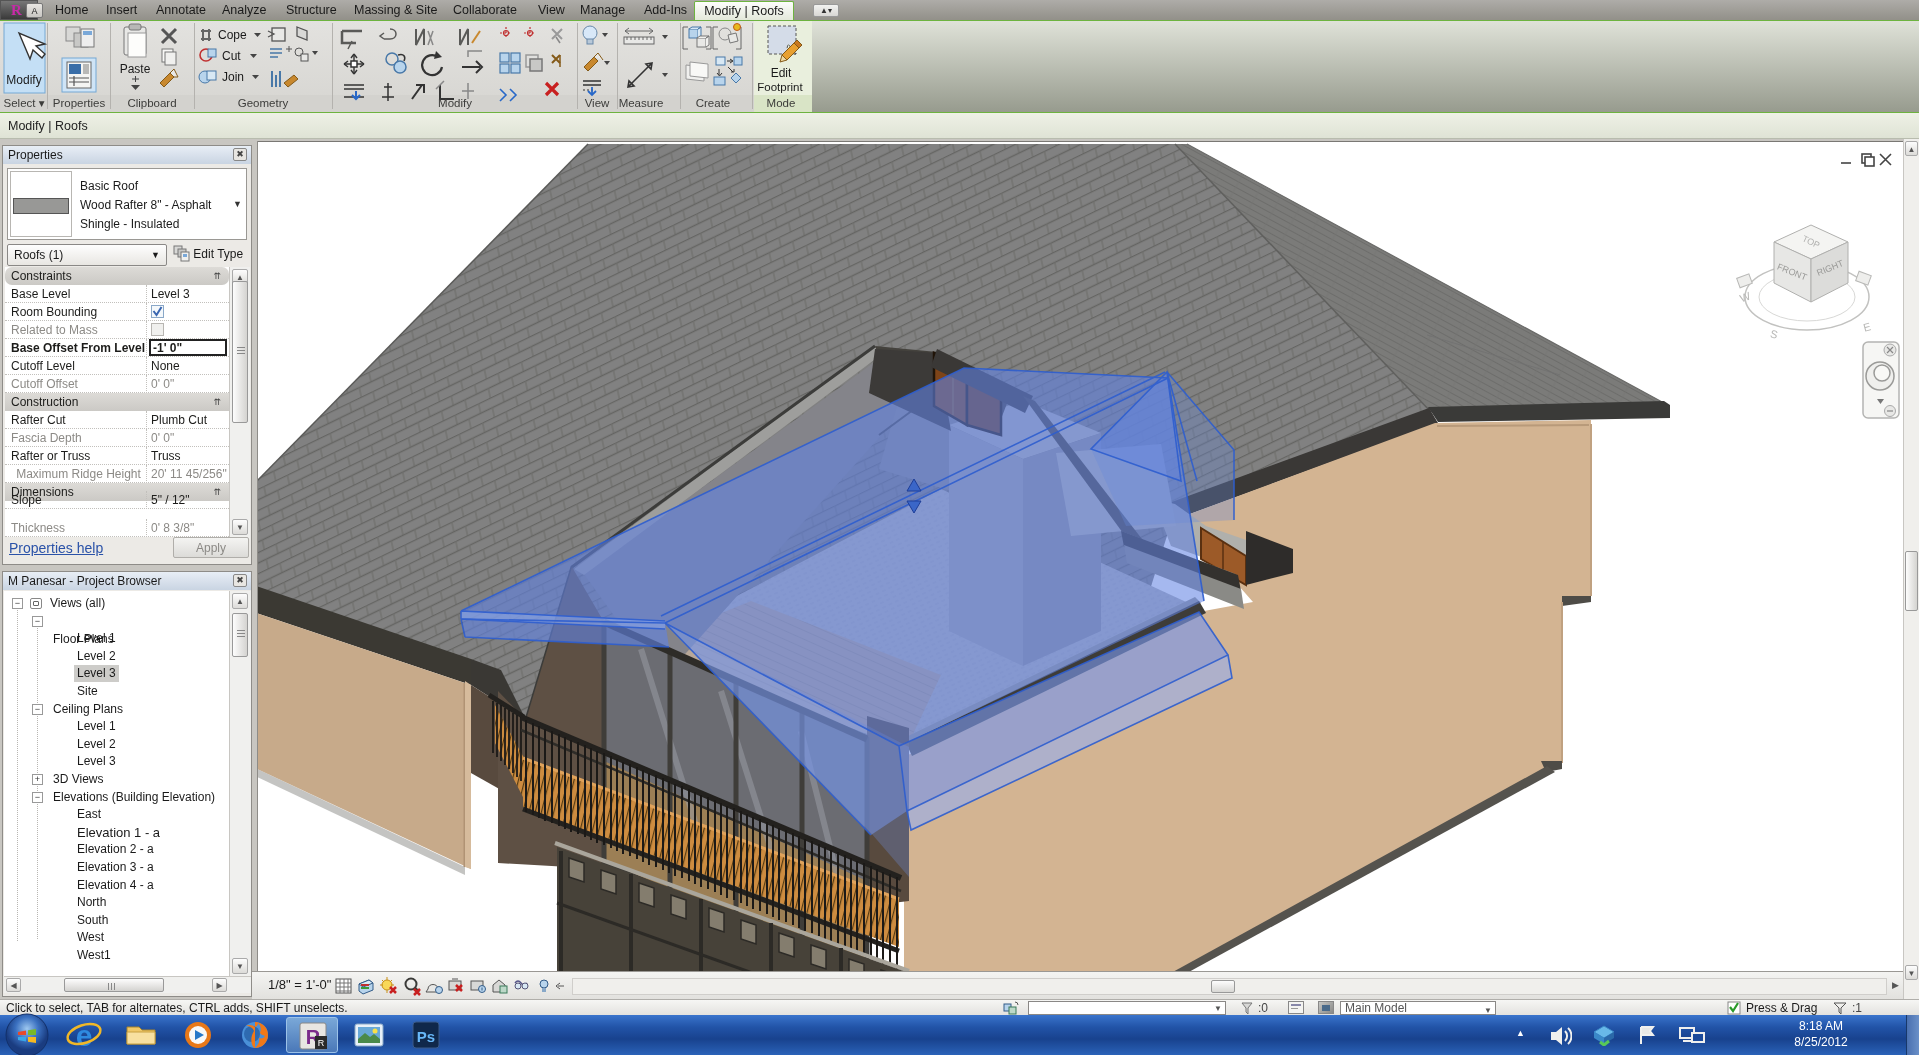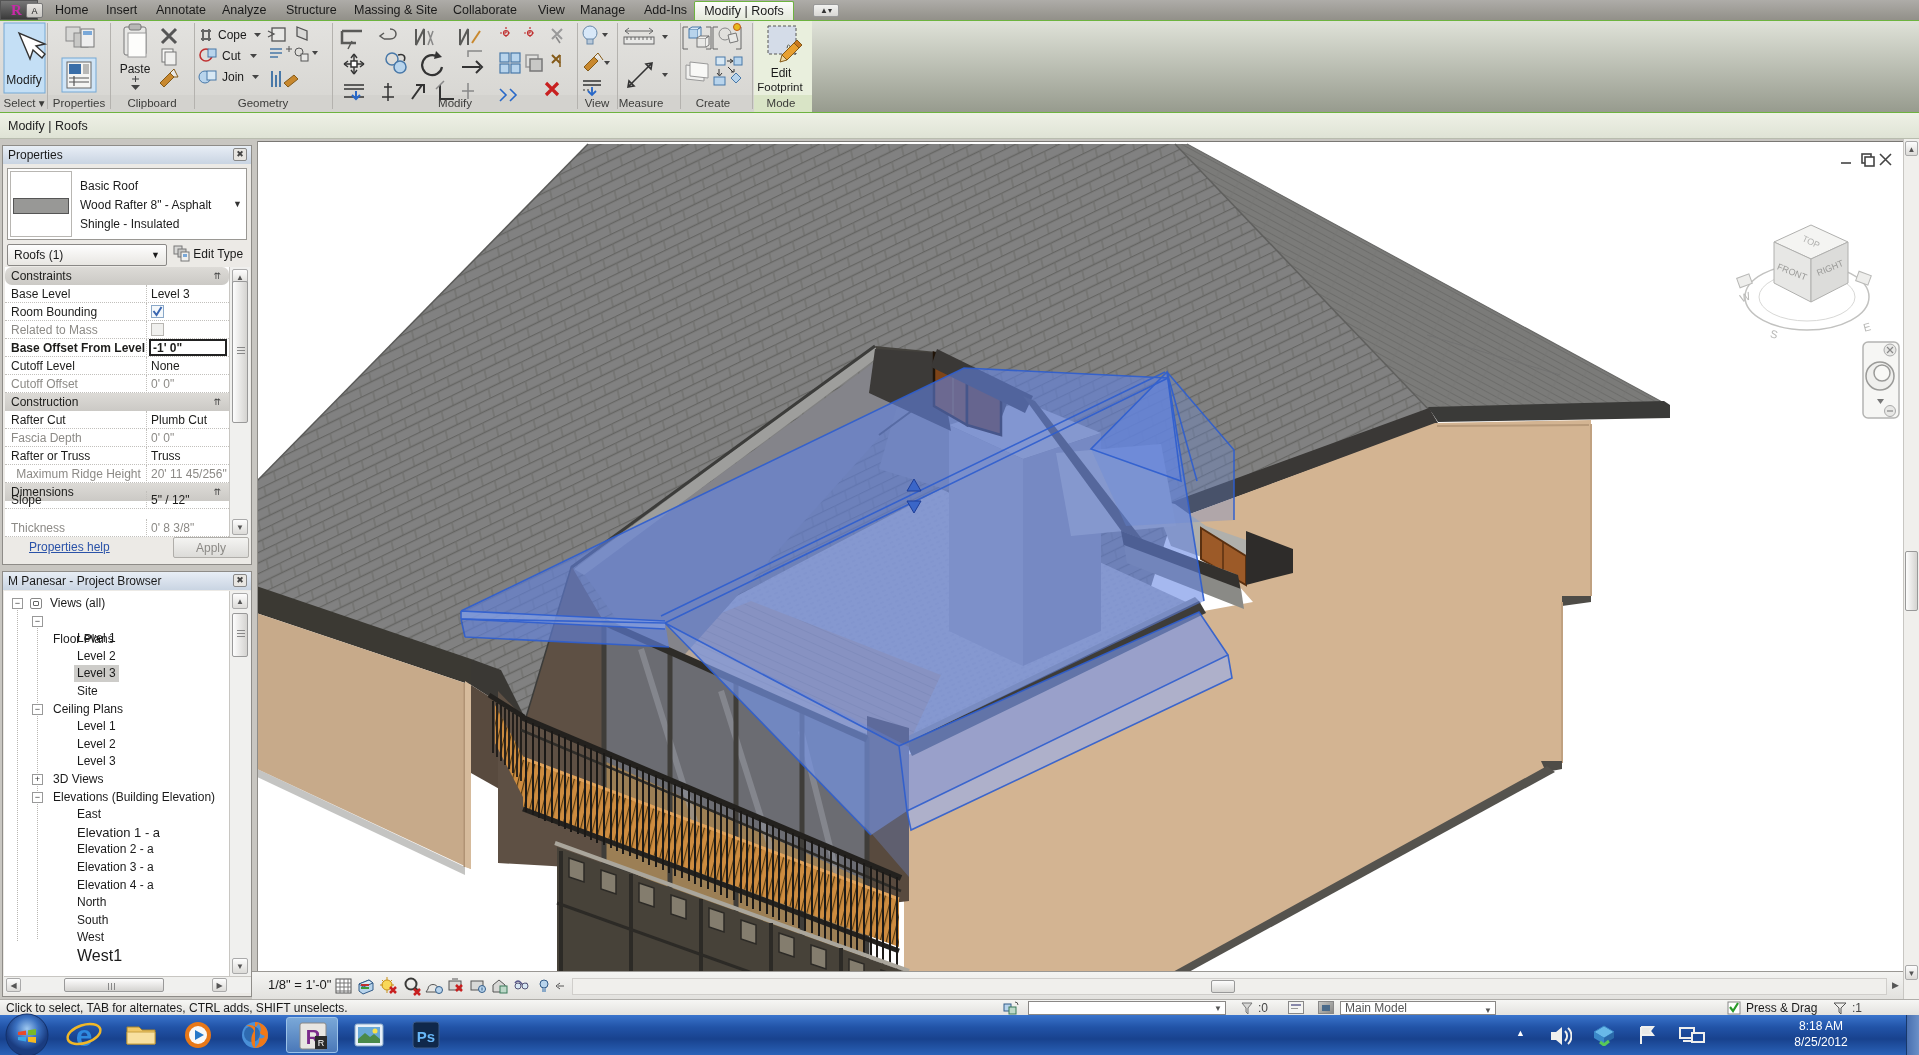--- a/index.html
+++ b/index.html
@@ -343,21 +343,21 @@
       </div>
     </div>
 
  <div class="abs" style="left:226px;top:121px;width:21px;height:272px;background:#f0f0ee;border-left:1px solid #c8c6c2;">
    <div class="abs" style="left:2px;top:2px;width:16px;height:16px;font-size:8px;text-align:center;line-height:16px;color:#555;background:linear-gradient(#fdfdfd,#dcdbd8);border:1px solid #aaa;border-radius:2px;">▲</div>
    <div class="abs" style="left:2px;top:14px;width:16px;height:142px;background:linear-gradient(90deg,#fdfdfd,#d4d3d0);border:1px solid #999;border-radius:2px;">
      <div class="abs" style="left:4px;top:68px;width:8px;height:1px;background:#888;box-shadow:0 3px 0 #888,0 -3px 0 #888;"></div>
    </div>
    <div class="abs" style="left:2px;top:252px;width:16px;height:16px;font-size:8px;text-align:center;line-height:16px;color:#555;background:linear-gradient(#fdfdfd,#dcdbd8);border:1px solid #aaa;border-radius:2px;">▼</div>
  </div>
- <div class="abs" style="left:6px;top:394px;font-size:12px;color:#2a52a8;text-decoration:underline;margin-left:20px;">Properties help</div>
+ <div class="abs" style="left:6px;top:394px;font-size:14px;color:#2a52a8;text-decoration:underline;">Properties help</div>
  <div class="abs" style="left:170px;top:391px;width:76px;height:21px;background:linear-gradient(#f4f4f2,#dcdbd8);border:1px solid #b0aeaa;border-radius:2px;text-align:center;line-height:20px;font-size:12px;color:#8c8a86;">Apply</div>
 </div>
 
 <div class="palette" style="top:571px;height:426px;">
  <div class="phead">M Panesar - Project Browser <span class="pclose">✖</span></div>
  <div id="tree" class="abs" style="left:1px;top:19px;width:226px;height:385px;background:#fff;border-right:1px solid #c8c6c2;overflow:hidden;">
 <div class="abs" style="left:13px;top:10px;width:1px;height:340px;border-left:1px dotted #b8b6b2;"></div>
 <div class="abs" style="left:33px;top:28px;width:1px;height:320px;border-left:1px dotted #b8b6b2;"></div>
       <div class="abs" style="top:4px;left:0;width:226px;height:17px;font-size:12px;line-height:17px;color:#1a1a1a;">
         <span class="abs" style="left:8px;top:3px;width:11px;height:11px;border:1px solid #999;background:#fff;font-size:9px;line-height:9px;text-align:center;color:#333;">−</span>
@@ -420,21 +420,21 @@
       </div>
 <div class="abs" style="top:303.2px;left:0;width:226px;height:17px;font-size:12px;line-height:17px;color:#1a1a1a;">
         <span class="abs" style="left:70px;top:0px;padding:0 3px;">North</span>
       </div>
 <div class="abs" style="top:320.8px;left:0;width:226px;height:17px;font-size:12px;line-height:17px;color:#1a1a1a;">
         <span class="abs" style="left:70px;top:0px;padding:0 3px;">South</span>
       </div>
 <div class="abs" style="top:338.40000000000003px;left:0;width:226px;height:17px;font-size:12px;line-height:17px;color:#1a1a1a;">
         <span class="abs" style="left:70px;top:0px;padding:0 3px;">West</span>
       </div>
-<div class="abs" style="top:356.00000000000006px;left:0;width:226px;height:17px;font-size:16px;line-height:17px;color:#1a1a1a;">
+<div class="abs" style="top:356.00000000000006px;left:0;width:226px;height:17px;font-size:12px;line-height:17px;color:#1a1a1a;">
         <span class="abs" style="left:70px;top:0px;padding:0 3px;">West1</span>
       </div>
     </div>
  <div class="abs" style="left:227px;top:19px;width:21px;height:385px;background:#f0f0ee;">
    <div class="abs" style="left:2px;top:2px;width:16px;height:16px;font-size:8px;text-align:center;line-height:16px;color:#555;background:linear-gradient(#fdfdfd,#dcdbd8);border:1px solid #aaa;border-radius:2px;">▲</div>
    <div class="abs" style="left:2px;top:22px;width:16px;height:44px;background:linear-gradient(90deg,#fdfdfd,#d4d3d0);border:1px solid #999;border-radius:2px;">
      <div class="abs" style="left:4px;top:19px;width:8px;height:1px;background:#888;box-shadow:0 3px 0 #888,0 -3px 0 #888;"></div>
    </div>
    <div class="abs" style="left:2px;top:367px;width:16px;height:16px;font-size:8px;text-align:center;line-height:16px;color:#555;background:linear-gradient(#fdfdfd,#dcdbd8);border:1px solid #aaa;border-radius:2px;">▼</div>
  </div>

